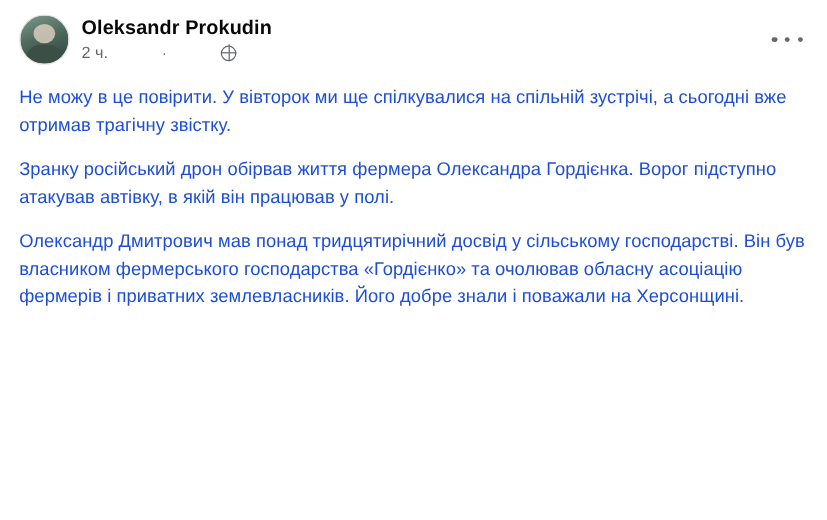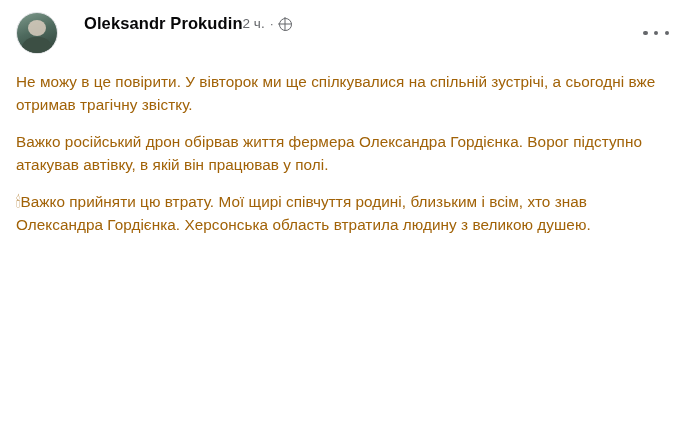--- a/index.html
+++ b/index.html
@@ -53,40 +53,41 @@
     content: "";
     position: absolute;
     left: 4px;
     bottom: 0;
     width: 32px;
     height: 16px;
     border-radius: 14px 14px 0 0;
     background: #3c4f44;
   }
   .header-text {
-    margin-left: 26px;
+    margin-left: 10px;
     display: flex;
-    flex-direction: row;
+    flex-direction: column;
     justify-content: center;
     padding-top: 1px;
   }
   .author {
     font-size: 16.5px;
     font-weight: bold;
     line-height: 20px;
     color: #080809;
     letter-spacing: .1px;
   }
   .meta {
     display: flex;
     align-items: center;
     font-size: 13.5px;
     color: #65676b;
     line-height: 18px;
     margin-top: 2px;
+    gap: 40px;
   }
   .meta .dot {
     margin: 0 5px;
     font-size: 12px;
     color: #65676b;
   }
   .globe {
     display: inline-block;
     width: 13px;
     height: 13px;
@@ -129,21 +130,21 @@
   .menu-dots span {
     width: 4.5px;
     height: 4.5px;
     border-radius: 50%;
     background: #65676b;
     display: block;
   }
   .post-body {
     font-size: 15.3px;
     line-height: 23px;
-    color: #a16207;
+    color: #1d4ed8;
     letter-spacing: .05px;
   }
   .post-body p {
     margin: 0 0 14px 0;
   }
   .post-body p:last-child {
     margin-bottom: 0;
   }
 </style>
 </head>
@@ -164,17 +165,17 @@
   </div>
 
   <div class="menu-dots">
     <span></span>
     <span></span>
     <span></span>
   </div>
 
   <div class="post-body">
     <p>Не можу в це повірити. У вівторок ми ще спілкувалися на спільній зустрічі, а сьогодні вже отримав трагічну звістку.</p>
-    <p>Важко російський дрон обірвав життя фермера Олександра Гордієнка. Ворог підступно атакував автівку, в якій він працював у полі.</p>
-    <p>🕯Важко прийняти цю втрату. Мої щирі співчуття родині, близьким і всім, хто знав Олександра Гордієнка. Херсонська область втратила людину з великою душею.</p>
+    <p>Зранку російський дрон обірвав життя фермера Олександра Гордієнка. Ворог підступно атакував автівку, в якій він працював у полі.</p>
+    <p>Олександр Дмитрович мав понад тридцятирічний досвід у сільському господарстві. Він був власником фермерського господарства «Гордієнко» та очолював обласну асоціацію фермерів і приватних землевласників. Його добре знали і поважали на Херсонщині.</p>
   </div>
 
 </div>
 
 </body></html>

